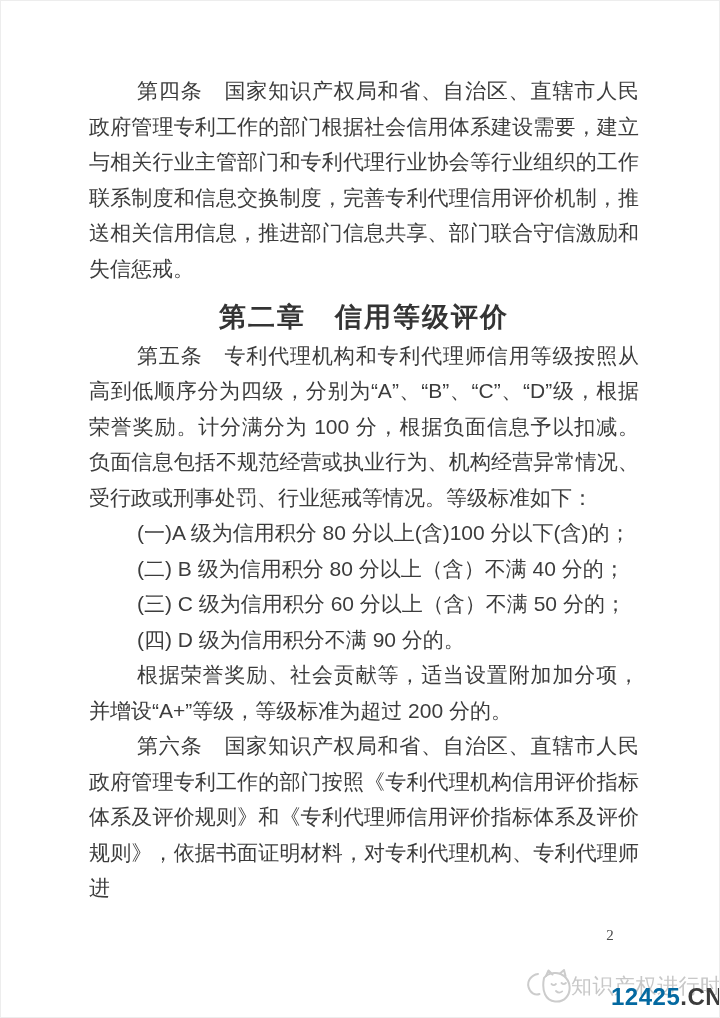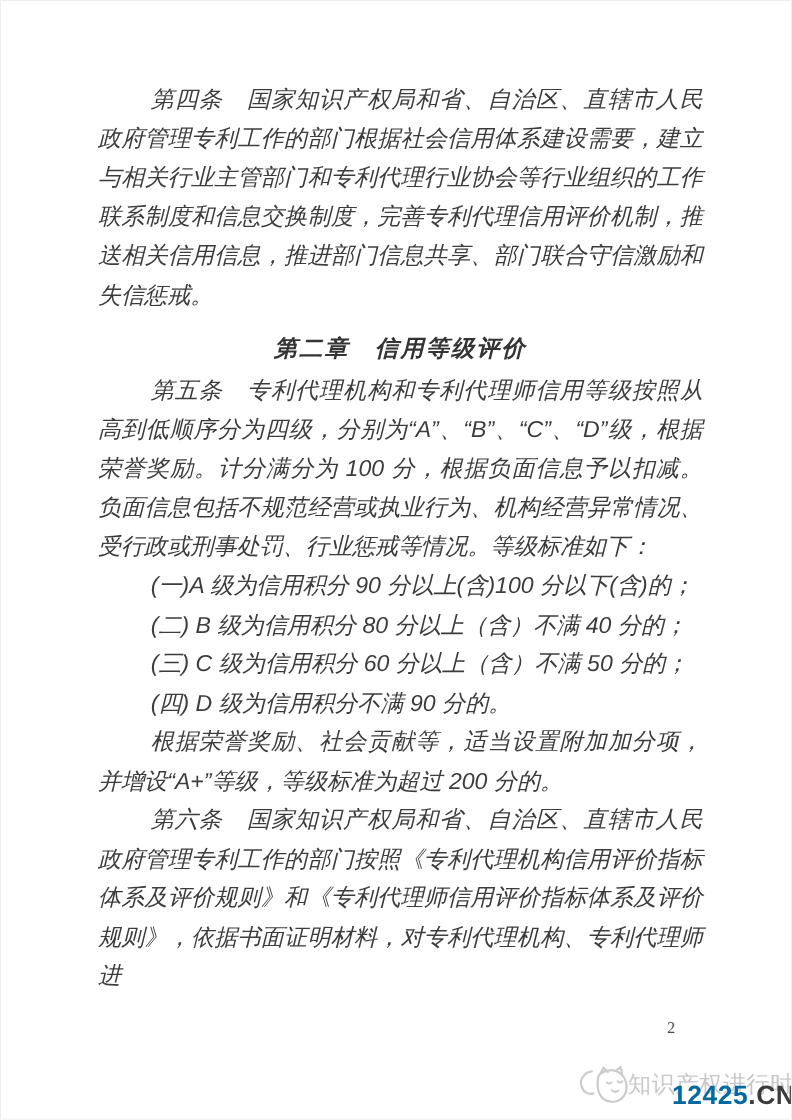--- a/index.html
+++ b/index.html
@@ -14,30 +14,29 @@
     font-family:"Liberation Sans","DejaVu Sans",sans-serif;
   }
   .body-text{
     position:absolute;
     left:88px;top:72px;width:550px;
     color:#3c3c3c;
     font-size:21px;
     line-height:35.5px;
     text-align:justify;
     text-justify:inter-ideograph;
-    font-style:italic;
   }
   .para{
     margin:0;
     text-indent:48px;
   }
   .chapter{
     margin:14px 0 2px 0;
     text-align:center;
-    font-size:21px;
+    font-size:27px;
     font-weight:600;
     letter-spacing:2px;
     color:#343434;
   }
   .page-num{
     position:absolute;
     top:926px;left:597px;
     width:24px;
     text-align:center;
     font-family:"Liberation Serif","DejaVu Serif",serif;
@@ -73,21 +72,21 @@
 </style>
 </head>
 <body>
 
 <div class="page">
 
   <div class="body-text">
     <p class="para">第四条　国家知识产权局和省、自治区、直辖市人民政府管理专利工作的部门根据社会信用体系建设需要，建立与相关行业主管部门和专利代理行业协会等行业组织的工作联系制度和信息交换制度，完善专利代理信用评价机制，推送相关信用信息，推进部门信息共享、部门联合守信激励和失信惩戒。</p>
     <h2 class="chapter">第二章　信用等级评价</h2>
     <p class="para">第五条　专利代理机构和专利代理师信用等级按照从高到低顺序分为四级，分别为“A”、“B”、“C”、“D”级，根据荣誉奖励。计分满分为 100 分，根据负面信息予以扣减。负面信息包括不规范经营或执业行为、机构经营异常情况、受行政或刑事处罚、行业惩戒等情况。等级标准如下：</p>
-    <p class="para">(一)A 级为信用积分 90 分以上(含)100 分以下(含)的；</p>
+    <p class="para">(一)A 级为信用积分 80 分以上(含)100 分以下(含)的；</p>
     <p class="para">(二) B 级为信用积分 80 分以上（含）不满 40 分的；</p>
     <p class="para">(三) C 级为信用积分 60 分以上（含）不满 50 分的；</p>
     <p class="para">(四) D 级为信用积分不满 90 分的。</p>
     <p class="para">根据荣誉奖励、社会贡献等，适当设置附加加分项，并增设“A+”等级，等级标准为超过 200 分的。</p>
     <p class="para">第六条　国家知识产权局和省、自治区、直辖市人民政府管理专利工作的部门按照《专利代理机构信用评价指标体系及评价规则》和《专利代理师信用评价指标体系及评价规则》，依据书面证明材料，对专利代理机构、专利代理师进</p>
   </div>
 
   <div class="page-num">2</div>
 
   <div class="brand">

